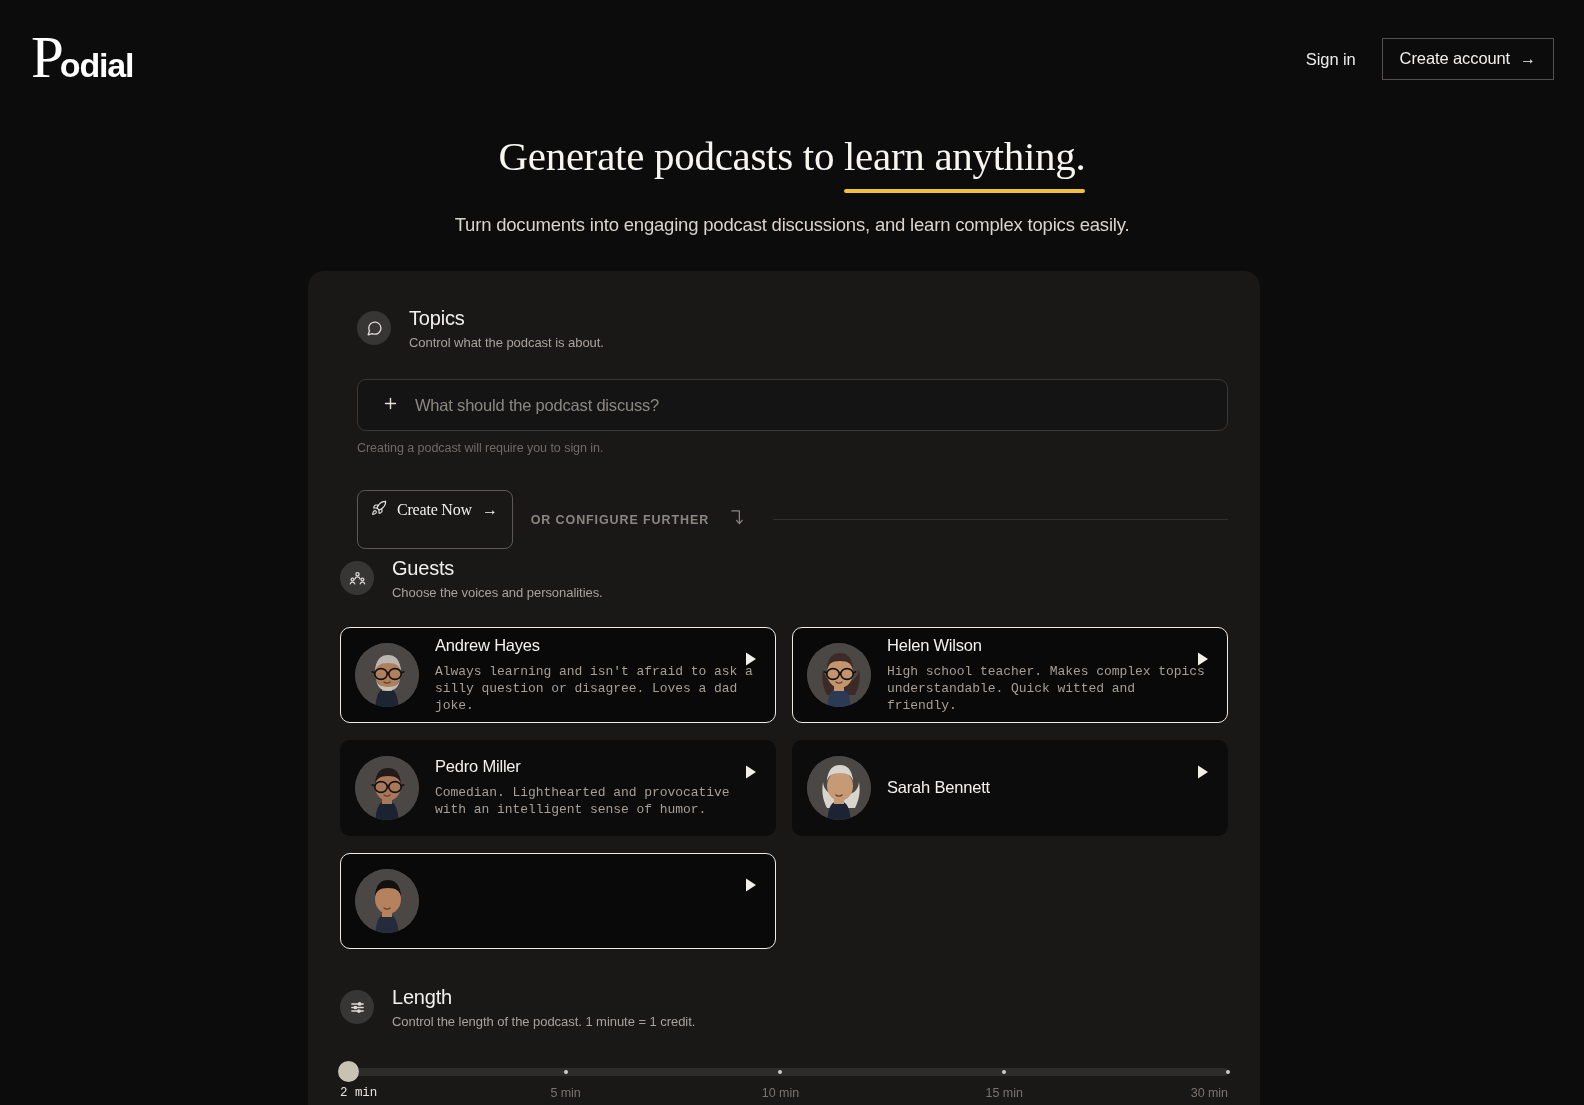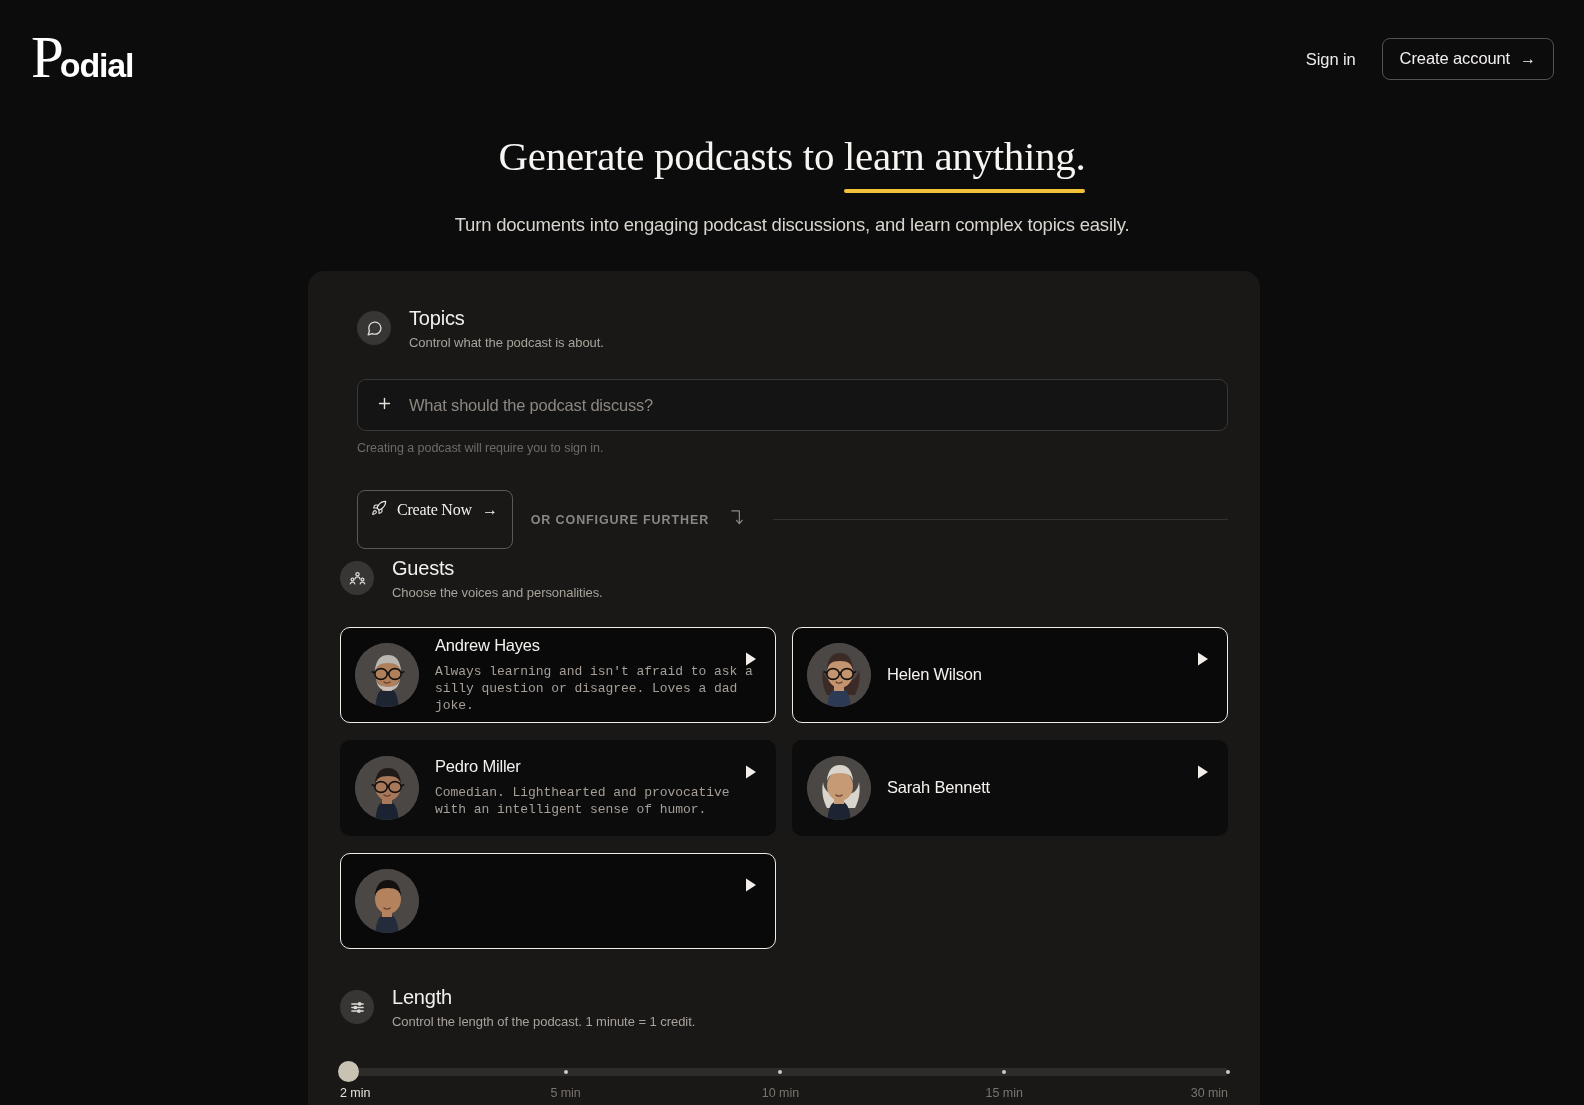--- a/index.html
+++ b/index.html
@@ -52,21 +52,21 @@
     font-size: 16.5px;
     letter-spacing: -0.1px;
     padding: 6px 4px;
     cursor: pointer;
   }
   .create-account {
     display: flex;
     align-items: center;
     gap: 10px;
     border: 1px solid #555150;
-    border-radius: 8px;
+    border-radius: 0;
     color: #f2f0ee;
     font-size: 16.5px;
     letter-spacing: -0.1px;
     padding: 10px 17px 11px 17px;
     background: transparent;
     cursor: pointer;
   }
   .arrow-r { font-size: 16px; line-height: 1; display: inline-block; }
 
   
@@ -147,21 +147,21 @@
   
   .topics { position: absolute; top: 35px; left: 49px; right: 32px; }
   .topic-input-wrap {
     margin-top: 29px;
     height: 52px;
     border: 1px solid #3a3836;
     border-radius: 9px;
     background: #151414;
     display: flex;
     align-items: center;
-    padding: 0 18px;
+    padding: 0 24px;
     gap: 16px;
   }
   .plus-icon { color: #e8e5e1; flex: 0 0 auto; }
   .topic-input {
     flex: 1;
     background: transparent;
     border: none;
     outline: none;
     color: #e8e5e1;
     font-family: "Liberation Sans", sans-serif;
@@ -303,21 +303,21 @@
   }
   .slabel {
     position: absolute;
     font-size: 12.5px;
     color: #79736d;
     letter-spacing: -0.05px;
     transform: translateX(-50%);
     white-space: nowrap;
   }
   .slabel.active { color: #e6e2dc; }
-  .slabel.first { transform: translateX(0); }
+  .slabel.first { transform: translateX(0); font-family: Liberation Mono, monospace; }
   .slabel.last { transform: translateX(-100%); }
 </style>
 </head>
 <body>
 
 <div class="header">
   <div class="logo">
     <span class="logo-p">P</span>
     <span class="logo-rest">odial</span>
   </div>
@@ -448,20 +448,21 @@
 
       <ellipse cx="26" cy="31" rx="6.2" ry="5.4" fill="none" stroke="#15110f" stroke-width="1.6"></ellipse>
       <ellipse cx="40" cy="31" rx="6.2" ry="5.4" fill="none" stroke="#15110f" stroke-width="1.6"></ellipse>
       <path d="M32.2 31h1.6" stroke="#15110f" stroke-width="1.6"></path>
       <path d="M19.8 30l-2.6-1.2M46.2 30l2.6-1.2" stroke="#15110f" stroke-width="1.5" stroke-linecap="round"></path>
     <path d="M29 39c1.6 1.4 4.4 1.4 6 0" stroke="#6b3f2c" stroke-width="1.4" fill="none" stroke-linecap="round"></path>
   </svg>
           </div>
      <div class="guest-text">
        <div class="guest-name">Helen Wilson</div>
+       <div class="guest-desc">High school teacher. Makes complex topics understandable. Quick witted and friendly.</div>
      </div>
      <div class="play-btn">
        <svg width="16" height="16" viewBox="0 0 16 16">
               <path d="M3 1.6l10 6.4-10 6.4z" fill="#f2efe9"></path>
             </svg>
      </div>
         </div>
         <div class="guest-card">
           <div class="avatar">
             <svg viewBox="0 0 64 64" xmlns="http://www.w3.org/2000/svg">

